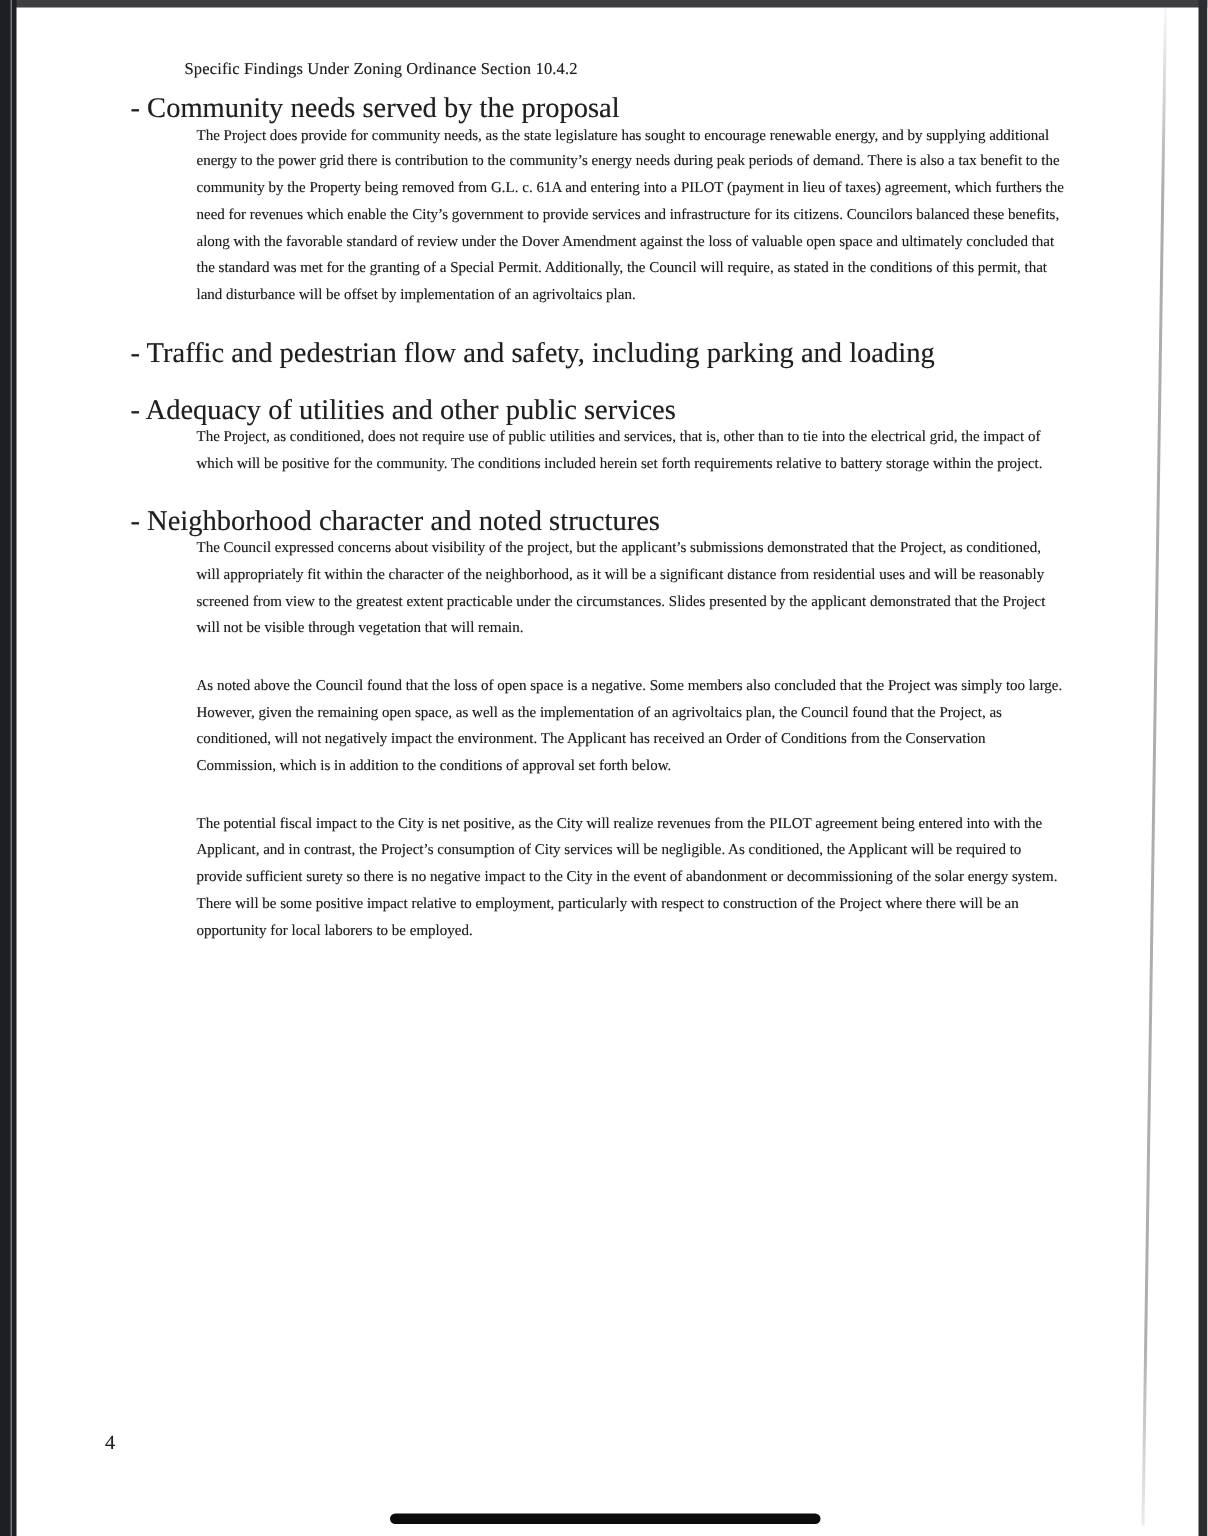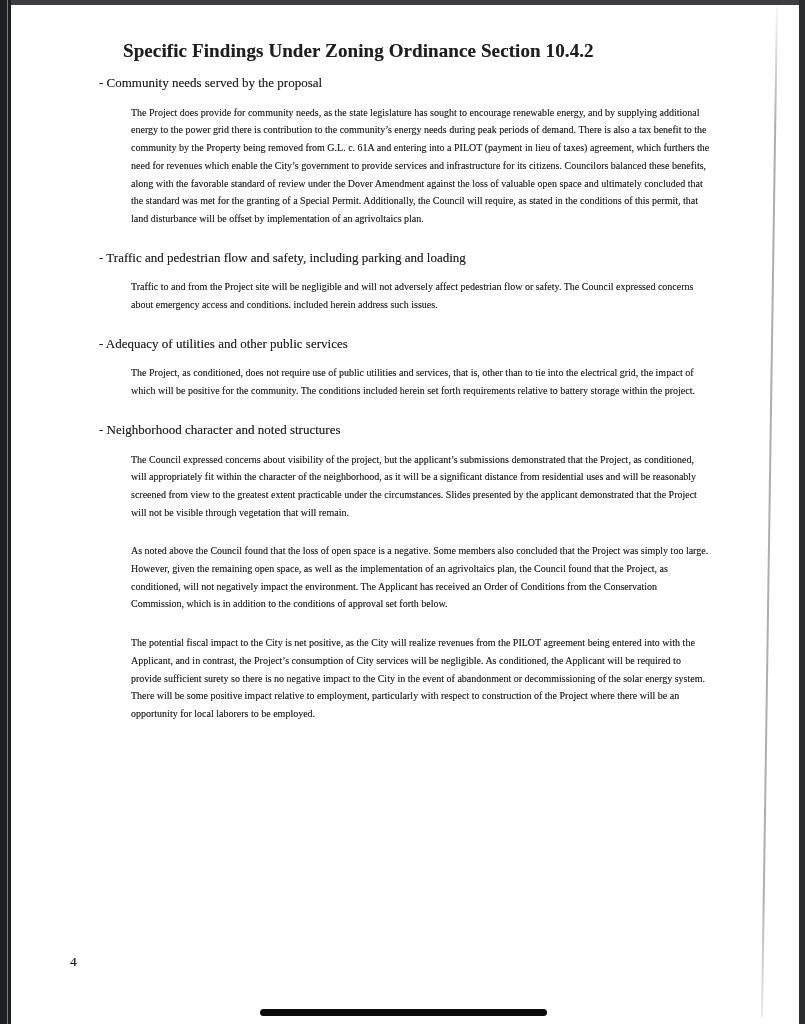--- a/index.html
+++ b/index.html
@@ -52,34 +52,34 @@
     transform-origin: top left;
   }
   
   .content {
     position: absolute;
     left: 87px; top: 40px;
     width: 624px;
     text-shadow: 0 0 0.5px rgba(30,30,30,0.5);
   }
   .doc-title {
-    font-size: 19px;
-    font-weight: bold;
+    font-size: 11px;
+    font-weight: normal;
     margin: 0 0 12px 36px;
     letter-spacing: 0.1px;
   }
   .doc-title.bottom {
     margin: 1px 0 0 36px;
   }
   section.finding {
     margin: 0 0 21px 0;
   }
   .heading {
-    margin: 12px;
-    font-size: 13px;
+    margin: 0;
+    font-size: 19px;
     line-height: 17.7px;
     font-family: Liberation Serif, serif;
   }
   .body-text {
     margin: 0 0 0 44px;
     font-size: 10px;
     line-height: 17.7px;
   }
   .page-number {
     position: absolute;
@@ -107,21 +107,20 @@
 
   <h1 class="doc-title">Specific Findings Under Zoning Ordinance Section 10.4.2</h1>
 
   <section class="finding">
     <p class="heading">- Community needs served by the proposal</p>
     <p class="body-text">The Project does provide for community needs, as the state legislature has sought to encourage renewable energy, and by supplying additional energy to the power grid there is contribution to the community’s energy needs during peak periods of demand. There is also a tax benefit to the community by the Property being removed from G.L. c. 61A and entering into a PILOT (payment in lieu of taxes) agreement, which furthers the need for revenues which enable the City’s government to provide services and infrastructure for its citizens. Councilors balanced these benefits, along with the favorable standard of review under the Dover Amendment against the loss of valuable open space and ultimately concluded that the standard was met for the granting of a Special Permit.  Additionally, the Council will require, as stated in the conditions of this permit, that land disturbance will be offset by implementation of an agrivoltaics plan.</p>
   </section>
 
   <section class="finding">
     <p class="heading">- Traffic and pedestrian flow and safety, including parking and loading</p>
-    <p class="body-text">Traffic to and from the Project site will be negligible and will not adversely affect pedestrian flow or safety. The Council expressed concerns about emergency access and conditions. included herein address such issues.</p>
   </section>
 
   <section class="finding">
     <p class="heading">- Adequacy of utilities and other public services</p>
     <p class="body-text">The Project, as conditioned, does not require use of public utilities and services, that is, other than to tie into the electrical grid, the impact of which will be positive for the community. The conditions included herein set forth requirements relative to battery storage within the project.</p>
   </section>
 
   <section class="finding">
     <p class="heading">- Neighborhood character and noted structures</p>
     <p class="body-text">The Council expressed concerns about visibility of the project, but the applicant’s submissions demonstrated that the Project, as conditioned, will appropriately fit within the character of the neighborhood, as it will be a significant distance from residential uses and will be reasonably screened from view to the greatest extent practicable under the circumstances. Slides presented by the applicant demonstrated that the Project will not be visible through vegetation that will remain.</p>

